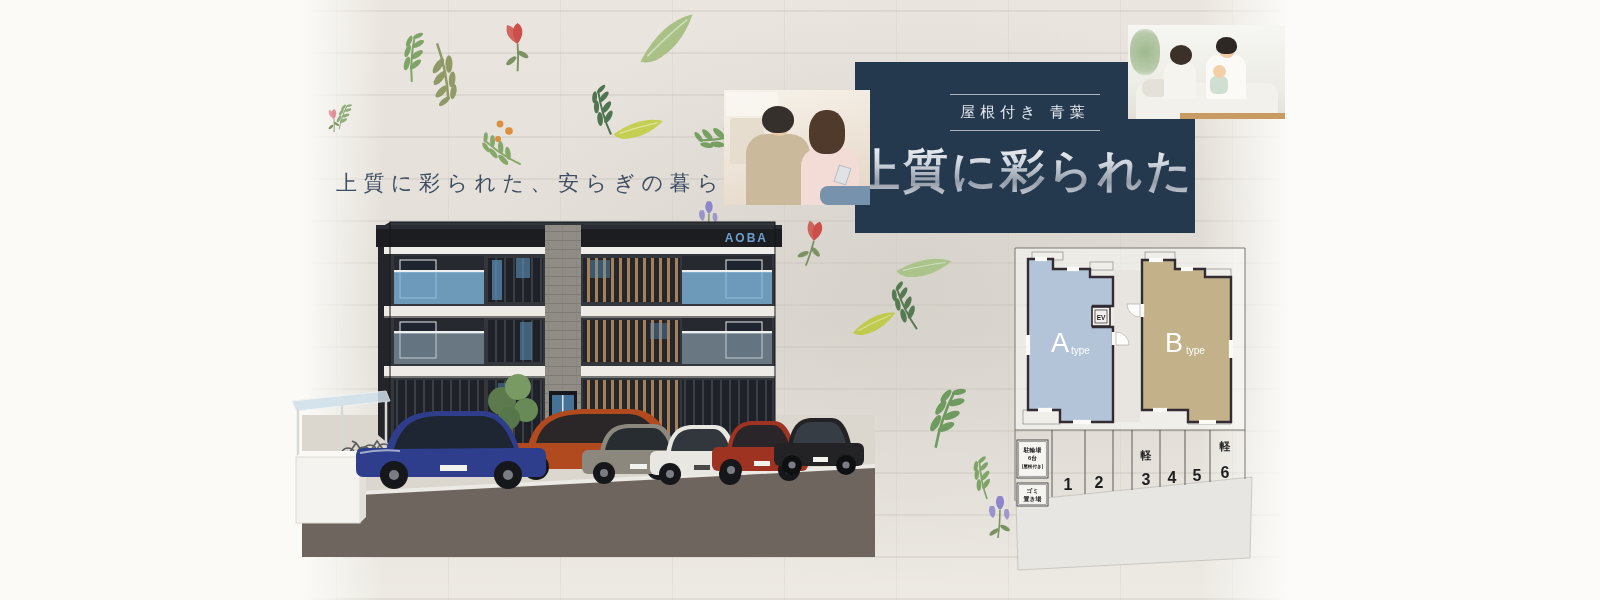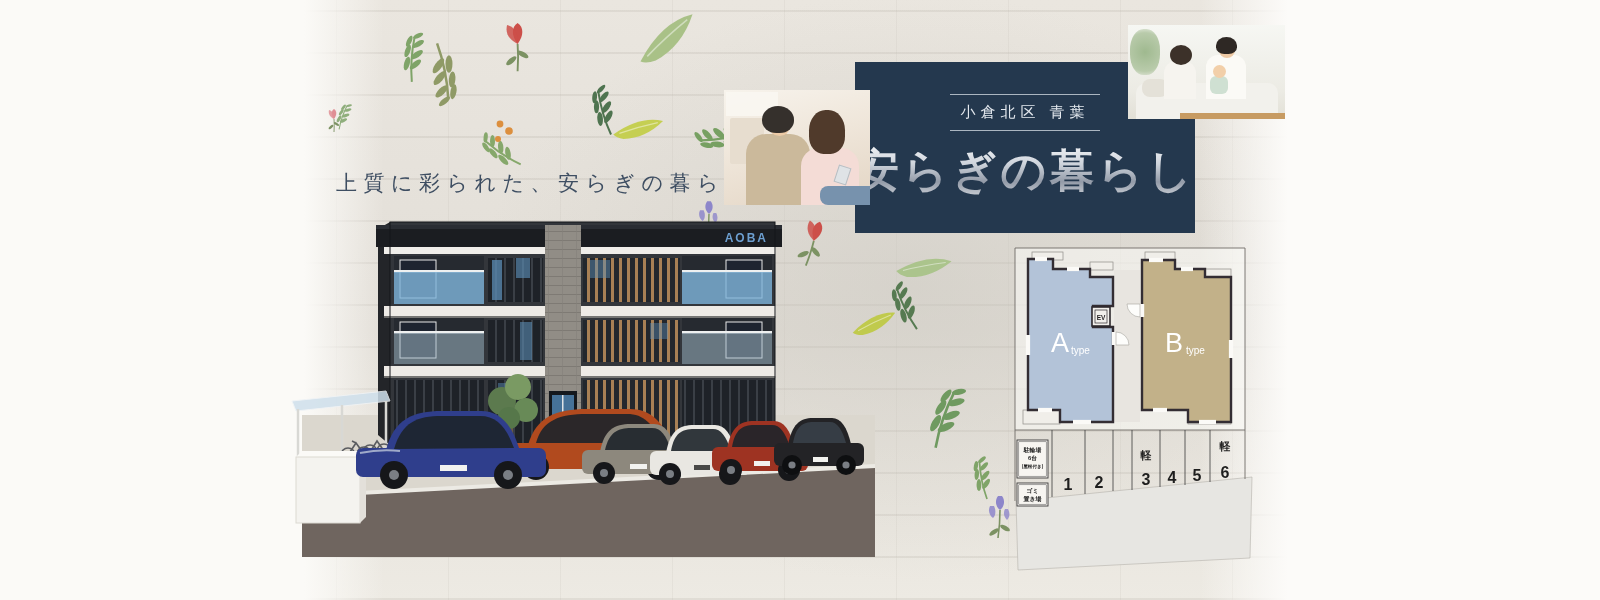--- a/index.html
+++ b/index.html
@@ -305,23 +305,23 @@
       <circle cx="502" cy="260" r="10" fill="#0e0f11"></circle>
         <circle cx="502" cy="260" r="3.6" fill="#7a7e84"></circle>
       <circle cx="556" cy="260" r="10" fill="#0e0f11"></circle>
         <circle cx="556" cy="260" r="3.6" fill="#7a7e84"></circle>
       <rect x="523" y="252" width="15" height="5" fill="#f2f2ef"></rect>
     </g>
   </svg>
 
   <div class="title-block">
     <div class="rule"></div>
-    <div class="location">小倉北区 青葉</div>
+    <div class="location">屋根付き 青葉</div>
     <div class="rule"></div>
-    <div class="main-title">安らぎの暮らし</div>
+    <div class="main-title">上質に彩られた</div>
   </div>
 
   <div class="photo photo-couple">
     <div class="pc-window"></div>
     <div class="pc-shelf"></div>
     <div class="pc-man-body"></div>
     <div class="pc-man-face"></div>
     <div class="pc-man-hair"></div>
     <div class="pc-wom-body"></div>
     <div class="pc-jeans"></div>

